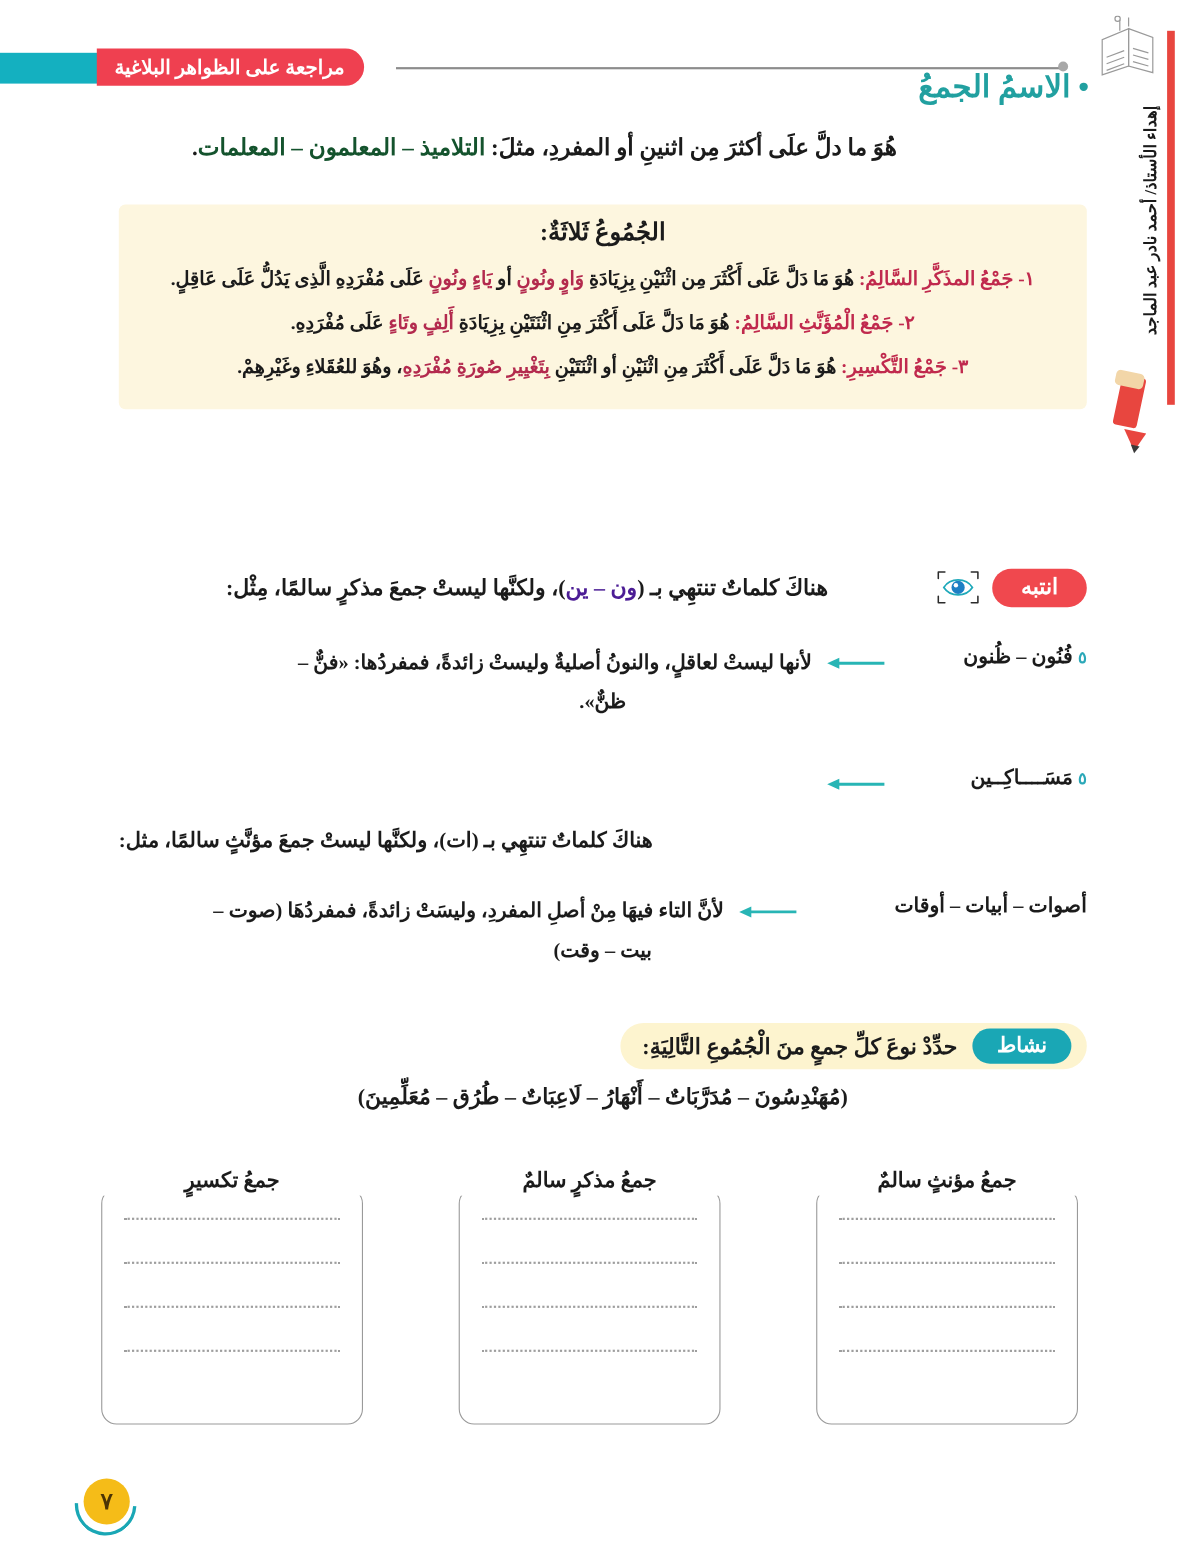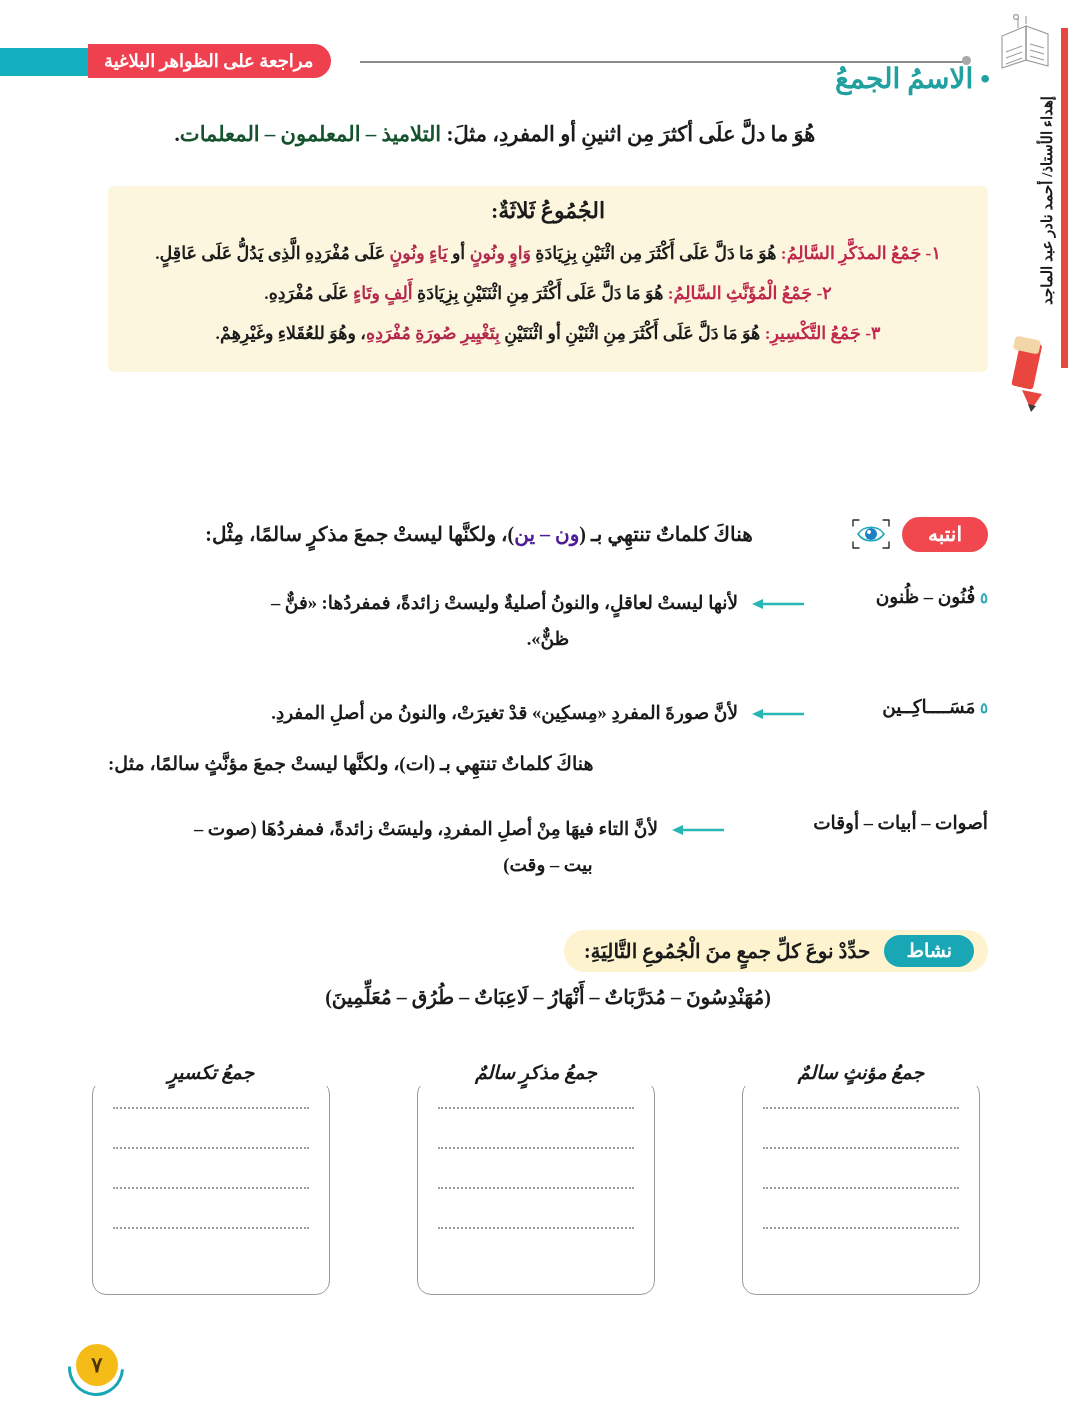--- a/index.html
+++ b/index.html
@@ -311,21 +311,20 @@
     right: 100px;
     width: 848px;
     height: 235px;
     direction: rtl;
     display: flex;
     justify-content: space-between;
   }
   .answer-col {
     width: 198px;
     position: relative;
-    font-style: italic;
   }
   .answer-label {
     position: absolute;
     top: -1px;
     right: 0;
     width: 238px;
     text-align: center;
     font-size: 19px;
     font-weight: bold;
     color: #1b1b1b;
@@ -505,21 +504,20 @@
       <div class="note-word">
         <span class="marker">٥</span>
         <span>مَسَــــاكِــين</span>
       </div>
       <div class="arrow-left">
         <svg viewBox="0 0 56 14" width="56" height="14" aria-hidden="true">
           <line x1="54" y1="7" x2="10" y2="7" stroke="#28b5b5" stroke-width="2.6"></line>
           <path d="M2 7 L13 2 L13 12 Z" fill="#28b5b5"></path>
         </svg>
       </div>
-      <div class="note-reason">لأنَّ صورةَ المفردِ «مِسكِين» قدْ تغيرَتْ، والنونُ من أصلِ المفردِ.</div>
     </div>
   </div>
 
   <div class="centered-note" style="top:752px;">هناكَ كلماتٌ تنتهِي بـ (ات)، ولكنَّها ليستْ جمعَ مؤنَّثٍ سالمًا، مثل:</div>
 
   <div class="note-row" style="top:812px;">
     <div class="note-grid">
       <div class="note-word" style="flex:0 0 250px;">
         <span>أصوات – أبيات – أوقات</span>
       </div>

